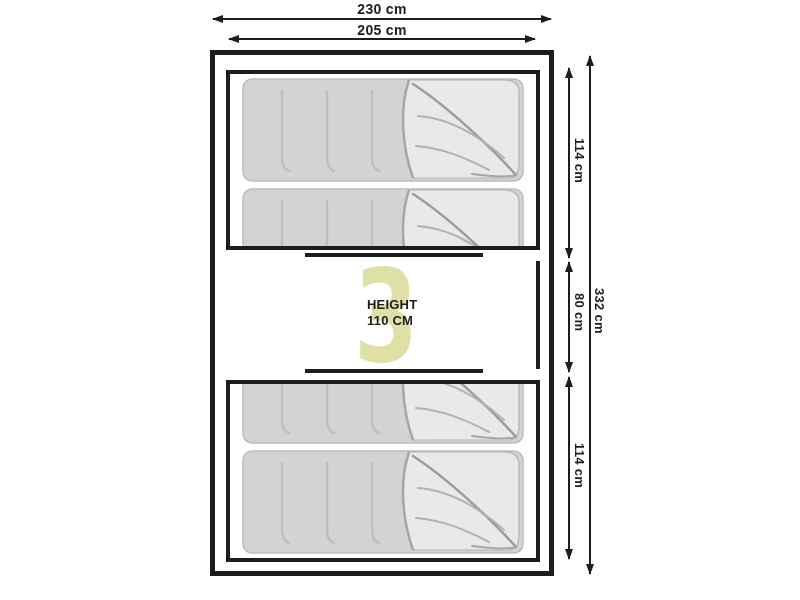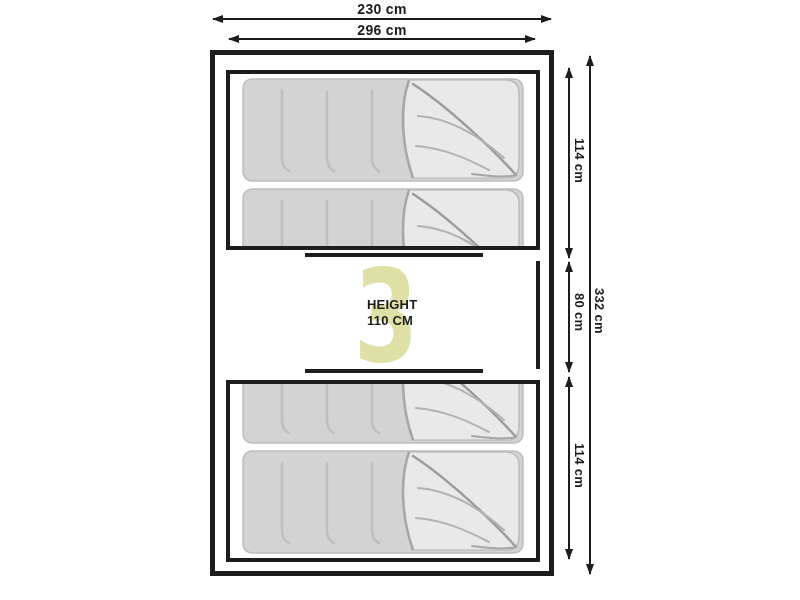--- a/index.html
+++ b/index.html
@@ -85,21 +85,21 @@
     <path d="M230 96 C252 99 266 99 274 97" stroke="#a6a6a6" stroke-width="2" fill="none" stroke-linecap="round"></path>
   </symbol>
 </svg>
 
 <div class="abs dim-label" style="left:213px;top:1px;width:338px;">230 cm</div>
 <div class="abs dim-line-h" style="left:213px;top:18px;width:338px;">
   <span class="ah ah-left"></span>
   <span class="ah ah-right"></span>
 </div>
 
-<div class="abs dim-label" style="left:229px;top:22px;width:306px;">296 cm</div>
+<div class="abs dim-label" style="left:229px;top:22px;width:306px;">205 cm</div>
 <div class="abs dim-line-h" style="left:229px;top:38px;width:306px;">
   <span class="ah ah-left"></span>
   <span class="ah ah-right"></span>
 </div>
 
 <div class="abs tent-outline"></div>
 
 <div class="abs bedroom bedroom-top">
   <svg class="bag" style="top:4px" viewBox="0 0 282 104">
       <use href="#bag"></use>

